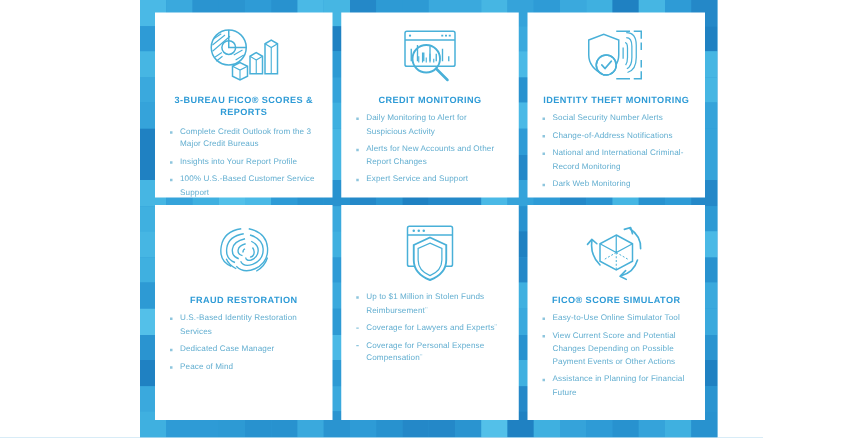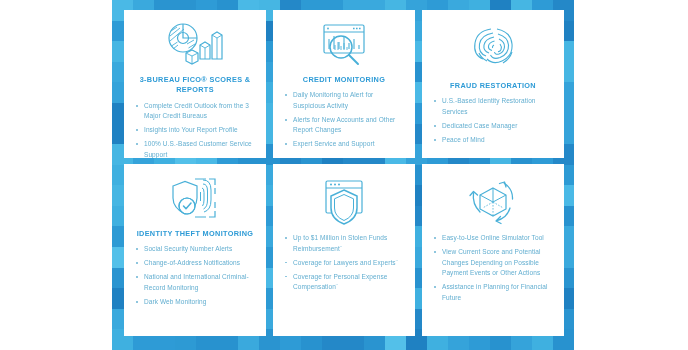--- a/index.html
+++ b/index.html
@@ -532,20 +532,44 @@
         </svg>
       </div>
       <div class="card-title">CREDIT MONITORING</div>
       <ul class="feature-list">
         <li>Daily Monitoring to Alert for Suspicious Activity</li>
         <li>Alerts for New Accounts and Other Report Changes</li>
         <li>Expert Service and Support</li>
       </ul>
     </div>
 
+    <div class="card row1">
+      <div class="icon-wrap">
+        <svg width="60" height="46" viewBox="0 0 60 46" fill="none" stroke="#49b0d8" stroke-width="1.2">
+          <path d="M30 3 L41 3 M44 3 L50 3 L50 9 M50 12 L50 18"></path>
+          <path d="M30 41 L41 41 M44 41 L50 41 L50 35 M50 32 L50 26"></path>
+          <path d="M38 4 Q46 4 46 14 L46 24 Q46 34 39 36" stroke-width="1"></path>
+          <path d="M38 8 Q42.5 8 42.5 15 L42.5 24 Q42.5 31 38.5 33" stroke-width="1"></path>
+          <path d="M37 12 Q39 12 39 16.5 L39 24 Q39 28 37.5 30" stroke-width="1"></path>
+          <path d="M35.5 16 L35.5 25" stroke-width="1"></path>
+          <path d="M8 10 L20 5.5 L32 10 L32 22 Q32 32 20 38 Q8 32 8 22 Z"></path>
+          <circle cx="22" cy="30" r="8" fill="#ffffff"></circle>
+          <circle cx="22" cy="30" r="8"></circle>
+          <path d="M18.5 30 L21 32.8 L26 27" stroke-width="1.5" stroke-linecap="round" stroke-linejoin="round"></path>
+        </svg>
+      </div>
+      <div class="card-title">IDENTITY THEFT MONITORING</div>
+      <ul class="feature-list">
+        <li>Social Security Number Alerts</li>
+        <li>Change-of-Address Notifications</li>
+        <li>National and International Criminal-Record Monitoring</li>
+        <li>Dark Web Monitoring</li>
+      </ul>
+    </div>
+
     <div class="card row2">
       <div class="icon-wrap">
         <svg width="52" height="50" viewBox="0 0 52 50" fill="none" stroke="#49b0d8" stroke-width="1.1">
           <path d="M24 6 Q10 8 8 20 Q6 32 16 36"></path>
           <path d="M26 10 Q14 12 12.5 21 Q11 30 19 33"></path>
           <path d="M27 14 Q18 16 17 22 Q16 28 22 30"></path>
           <path d="M27.5 18 Q22 19.5 21.5 23 Q21 26.5 25 27.5"></path>
           <path d="M27 22 Q25 23 25.5 25"></path>
           <path d="M30 6 Q44 9 45 21 Q46 33 35 38 Q26 42 20 36"></path>
           <path d="M31 11 Q41 14 41.5 22 Q42 31 33 34.5 Q26 37 23.5 32"></path>
@@ -556,44 +580,20 @@
         </svg>
       </div>
       <div class="card-title">FRAUD RESTORATION</div>
       <ul class="feature-list">
         <li>U.S.-Based Identity Restoration Services</li>
         <li>Dedicated Case Manager</li>
         <li>Peace of Mind</li>
       </ul>
     </div>
 
-    <div class="card row1">
-      <div class="icon-wrap">
-        <svg width="60" height="46" viewBox="0 0 60 46" fill="none" stroke="#49b0d8" stroke-width="1.2">
-          <path d="M30 3 L41 3 M44 3 L50 3 L50 9 M50 12 L50 18"></path>
-          <path d="M30 41 L41 41 M44 41 L50 41 L50 35 M50 32 L50 26"></path>
-          <path d="M38 4 Q46 4 46 14 L46 24 Q46 34 39 36" stroke-width="1"></path>
-          <path d="M38 8 Q42.5 8 42.5 15 L42.5 24 Q42.5 31 38.5 33" stroke-width="1"></path>
-          <path d="M37 12 Q39 12 39 16.5 L39 24 Q39 28 37.5 30" stroke-width="1"></path>
-          <path d="M35.5 16 L35.5 25" stroke-width="1"></path>
-          <path d="M8 10 L20 5.5 L32 10 L32 22 Q32 32 20 38 Q8 32 8 22 Z"></path>
-          <circle cx="22" cy="30" r="8" fill="#ffffff"></circle>
-          <circle cx="22" cy="30" r="8"></circle>
-          <path d="M18.5 30 L21 32.8 L26 27" stroke-width="1.5" stroke-linecap="round" stroke-linejoin="round"></path>
-        </svg>
-      </div>
-      <div class="card-title">IDENTITY THEFT MONITORING</div>
-      <ul class="feature-list">
-        <li>Social Security Number Alerts</li>
-        <li>Change-of-Address Notifications</li>
-        <li>National and International Criminal-Record Monitoring</li>
-        <li>Dark Web Monitoring</li>
-      </ul>
-    </div>
-
     <div class="card row2">
       <div class="icon-wrap">
         <svg width="56" height="50" viewBox="0 0 56 50" fill="none" stroke="#49b0d8" stroke-width="1.2">
           <rect x="10" y="4" width="36" height="32" rx="1.5"></rect>
           <path d="M10 11 L46 11"></path>
           <circle cx="15" cy="7.5" r="1" fill="#49b0d8" stroke="none"></circle>
           <circle cx="19" cy="7.5" r="1" fill="#49b0d8" stroke="none"></circle>
           <circle cx="23" cy="7.5" r="1" fill="#49b0d8" stroke="none"></circle>
           <path d="M28 13 L41 19 L41 31 Q41 42 28 47 Q15 42 15 31 L15 19 Z" fill="#ffffff" stroke-width="1.5"></path>
           <path d="M28 17.5 L37.5 21.8 L37.5 31 Q37.5 39.5 28 43.5 Q18.5 39.5 18.5 31 L18.5 21.8 Z" stroke-width="1"></path>
@@ -613,20 +613,21 @@
           <path d="M30 11 L30 25 M17 18 L30 25 L43 18" stroke-width="1"></path>
           <path d="M30 25 L30 39 M30 25 L20.5 30.5 M30 25 L39.5 30.5" stroke-width="0.8" stroke-dasharray="1.6 1.4"></path>
           <path d="M41 6 Q50 12 49.5 22" stroke-width="1.3" stroke-linecap="round"></path>
           <path d="M36.5 6.5 L41.5 5 L43 10" stroke-width="1.3" stroke-linecap="round" stroke-linejoin="round"></path>
           <path d="M10.5 16 Q9 27 17 35" stroke-width="1.3" stroke-linecap="round"></path>
           <path d="M7 18.5 L10.5 14.5 L14.5 18" stroke-width="1.3" stroke-linecap="round" stroke-linejoin="round"></path>
           <path d="M47 31 Q44 41 34 43.5" stroke-width="1.3" stroke-linecap="round"></path>
           <path d="M37.5 39.5 L33 44 L38 46.5" stroke-width="1.3" stroke-linecap="round" stroke-linejoin="round"></path>
         </svg>
       </div>
+      <div class="card-title">FICO® SCORE SIMULATOR</div>
       <ul class="feature-list">
         <li>Easy-to-Use Online Simulator Tool</li>
         <li>View Current Score and Potential Changes Depending on Possible Payment Events or Other Actions</li>
         <li>Assistance in Planning for Financial Future</li>
       </ul>
     </div>
 
   </div>
 </div>
 

